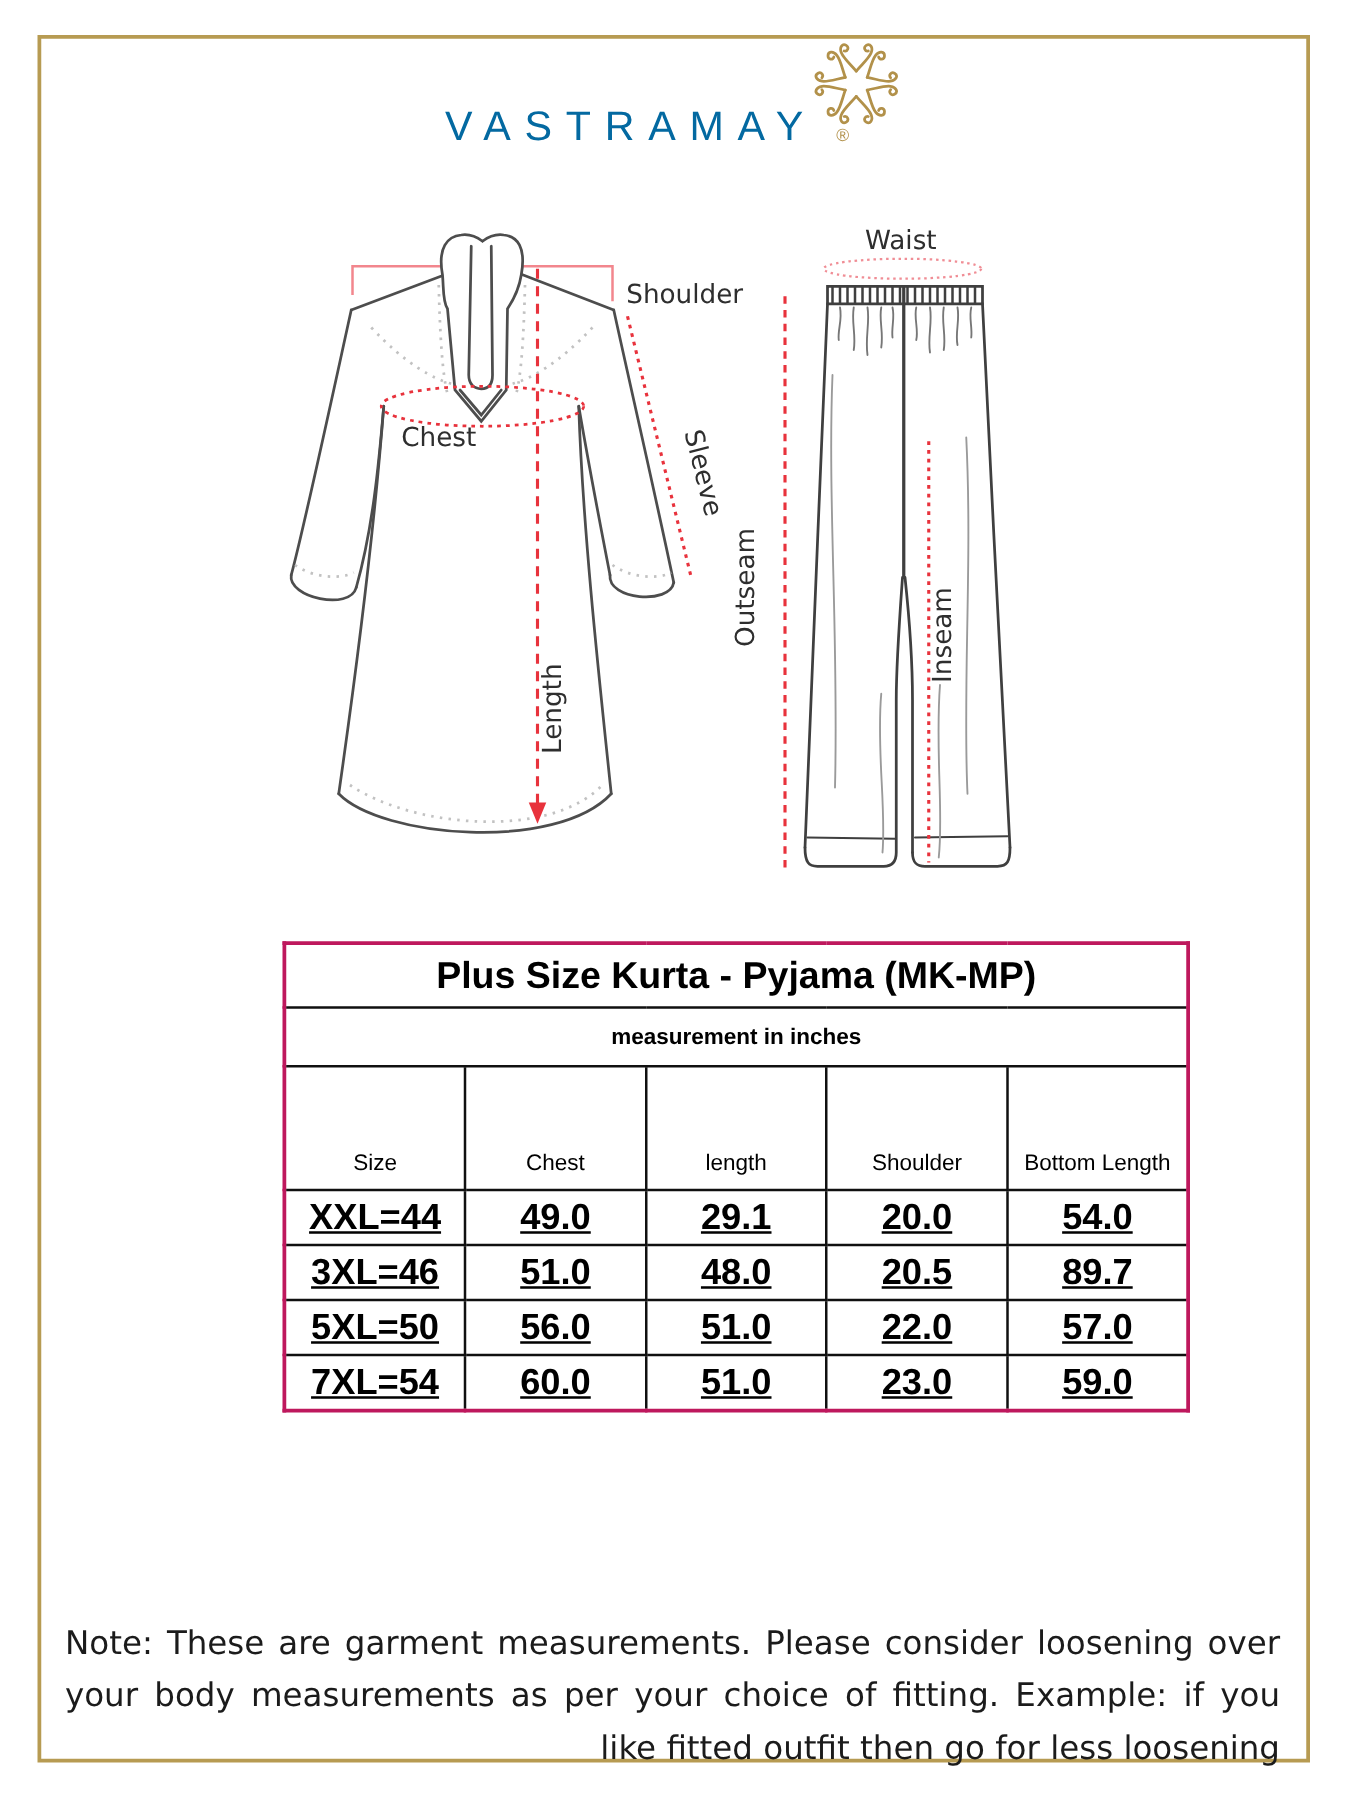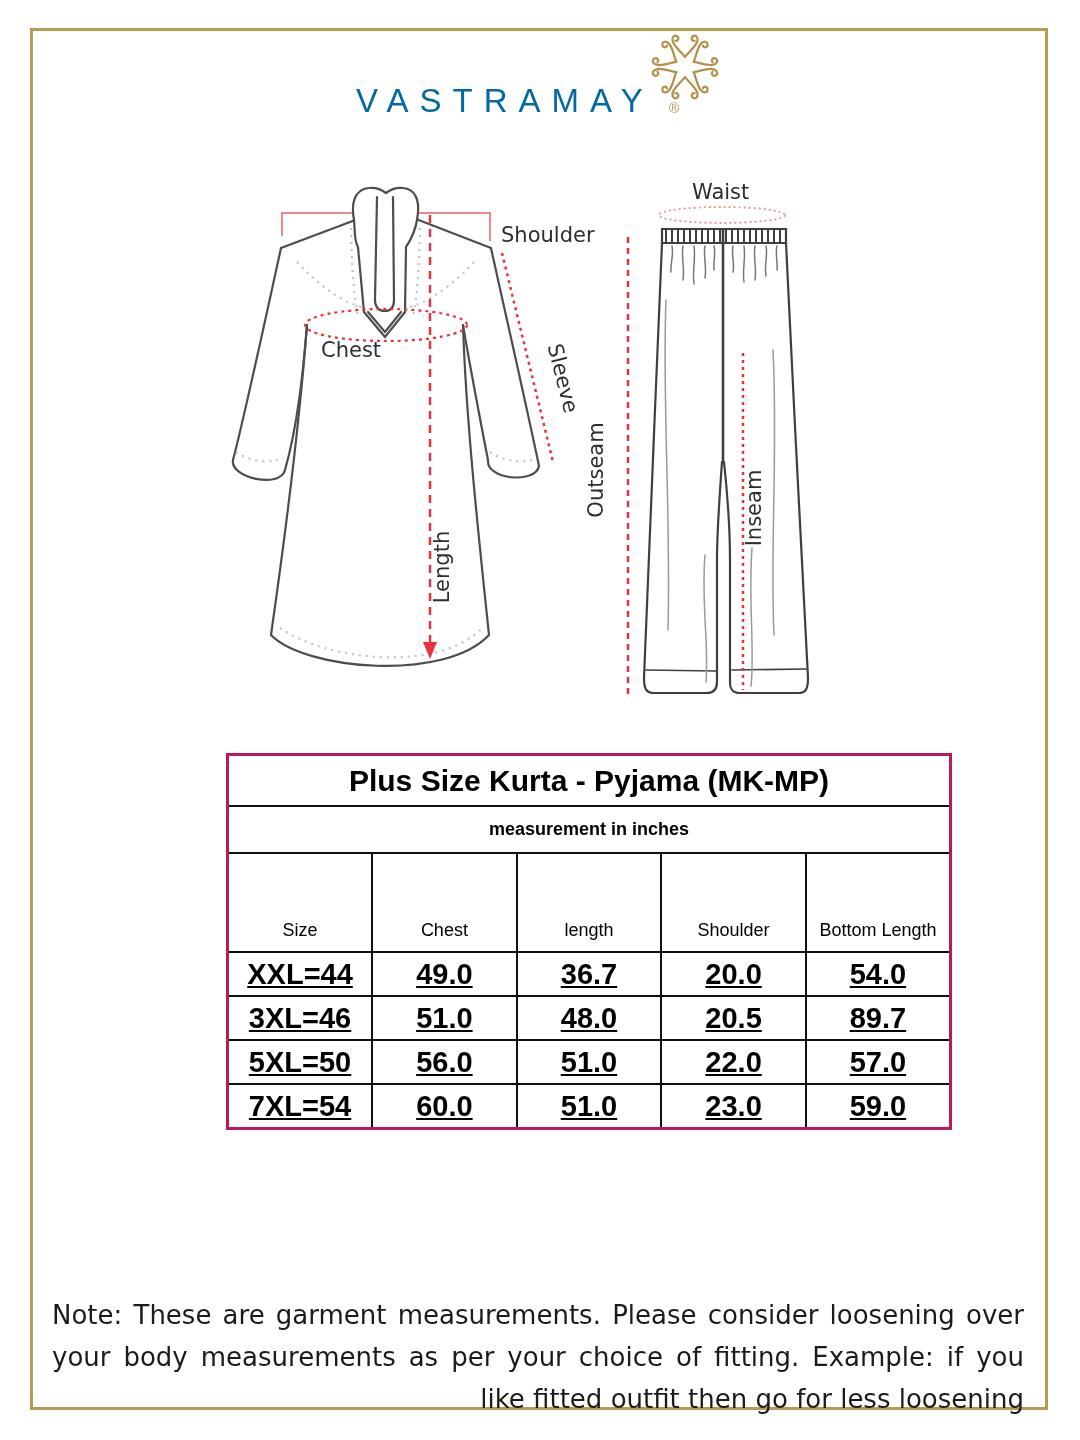--- a/index.html
+++ b/index.html
@@ -150,21 +150,21 @@
     <tr class="t-head">
       <th>Size</th>
       <th>Chest</th>
       <th>length</th>
       <th>Shoulder</th>
       <th>Bottom Length</th>
     </tr>
     <tr class="t-row">
       <td>XXL=44</td>
       <td>49.0</td>
-      <td>36.7</td>
+      <td>29.1</td>
       <td>20.0</td>
       <td>54.0</td>
     </tr>
     <tr class="t-row">
       <td>3XL=46</td>
       <td>51.0</td>
       <td>48.0</td>
       <td>20.5</td>
       <td>89.7</td>
     </tr>

